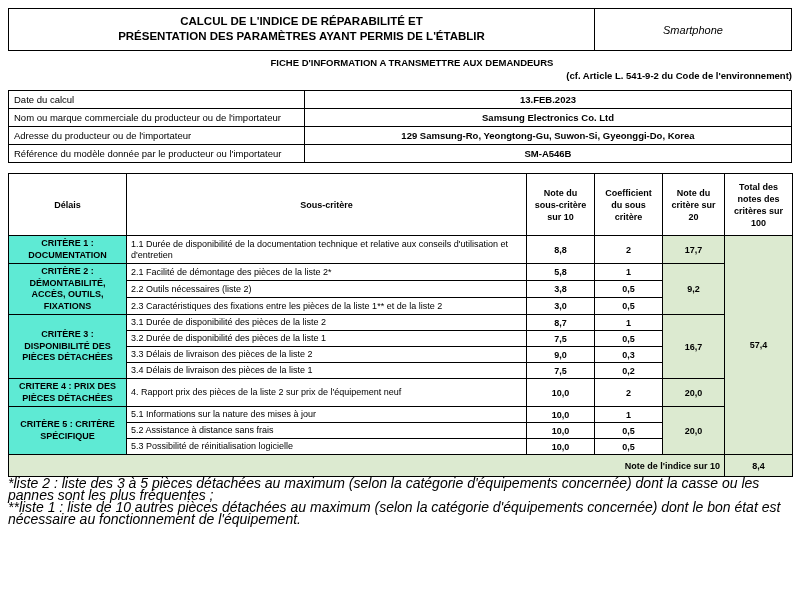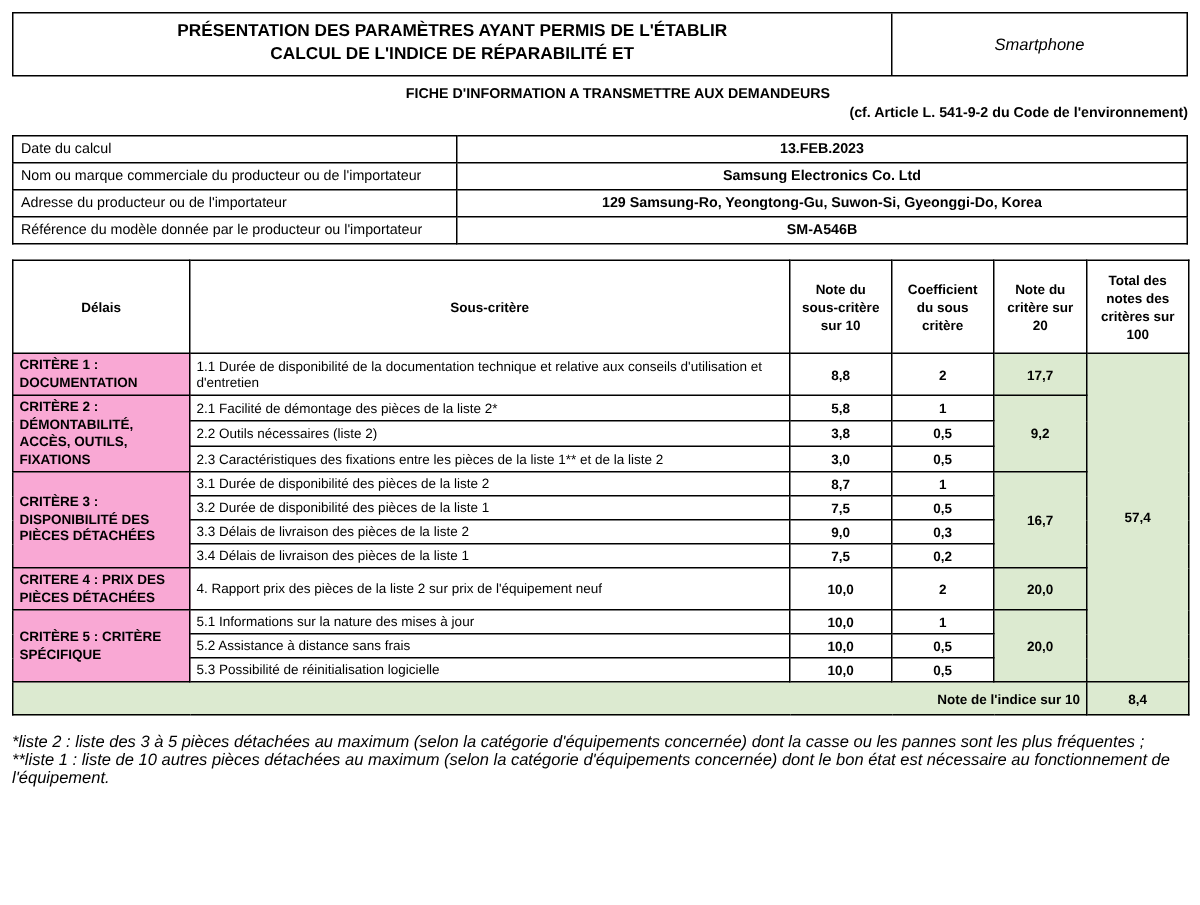--- a/index.html
+++ b/index.html
@@ -108,21 +108,22 @@
   }
   .col-critere { width: 118px; }
   .col-sous { width: 400px; }
   .col-note { width: 68px; }
   .col-coef { width: 68px; }
   .col-note20 { width: 62px; }
   .col-total { width: 68px; }
 
   .crit-cell {
     font-weight: bold;
-    background: #f9a8d4;
+    text-align: center;
+    background: #5eead4;
     line-height: 11.5px;
     font-size: 9px;
   }
   .sous-cell {
     text-align: left;
     line-height: 11px;
   }
   .num-cell {
     text-align: center;
     font-weight: bold;
@@ -150,36 +151,36 @@
     padding-right: 10px;
   }
   .final-value {
     text-align: center;
     font-weight: bold;
     font-size: 13px;
   }
 
   
   .footnotes {
-    margin-top: 12px;
-    font-size: 11px;
+    margin-top: 0;
+    font-size: 14px;
     font-style: italic;
     line-height: 12px;
     width: 784px;
   }
 </style>
 </head>
 <body>
 
 <div class="page">
 
   <div class="header">
     <div class="header-title">
+      <div>CALCUL DE L'INDICE DE RÉPARABILITÉ ET</div>
       <div>PRÉSENTATION DES PARAMÈTRES AYANT PERMIS DE L'ÉTABLIR</div>
-      <div>CALCUL DE L'INDICE DE RÉPARABILITÉ ET</div>
     </div>
     <div class="header-product">Smartphone</div>
   </div>
 
   <div class="subheader">
     <div>FICHE D'INFORMATION A TRANSMETTRE AUX DEMANDEURS</div>
     <div class="line2">(cf. Article L. 541-9-2 du Code de l'environnement)</div>
   </div>
 
   <table class="info-table">

